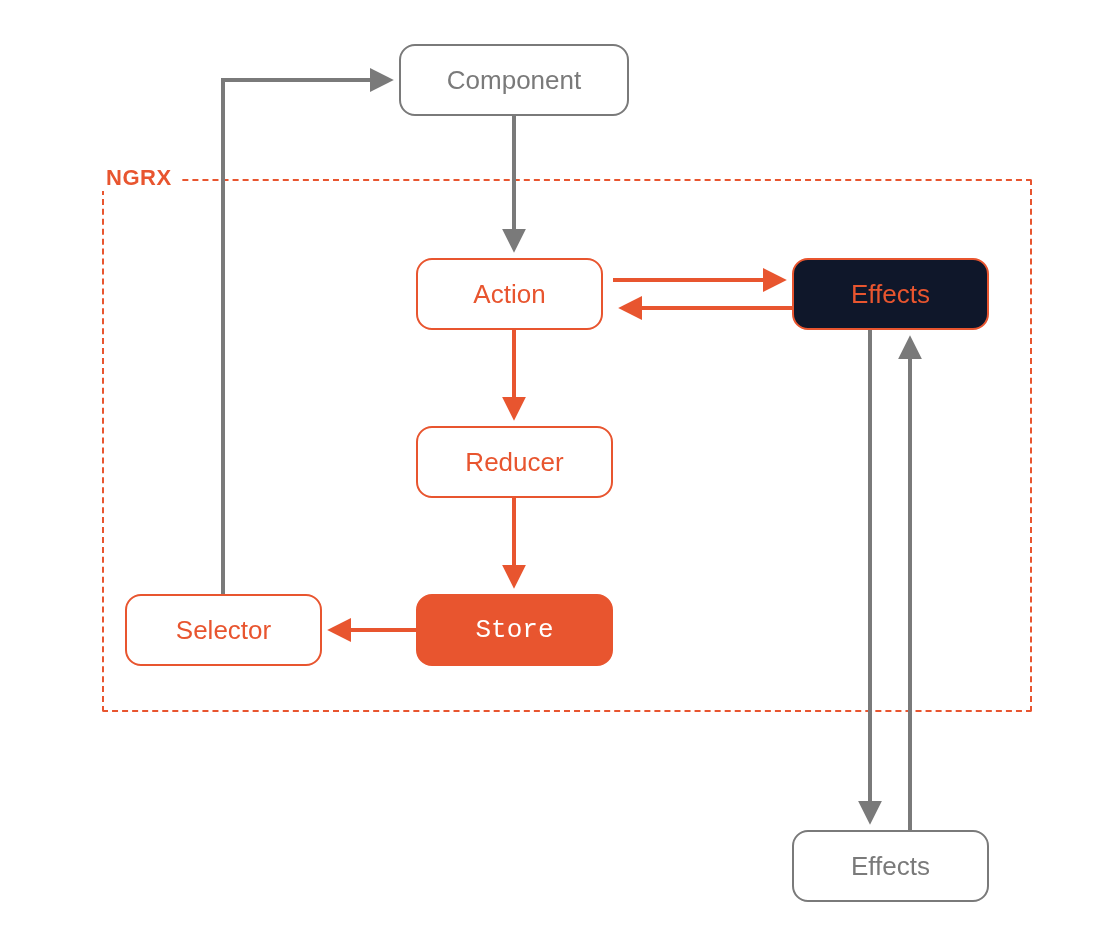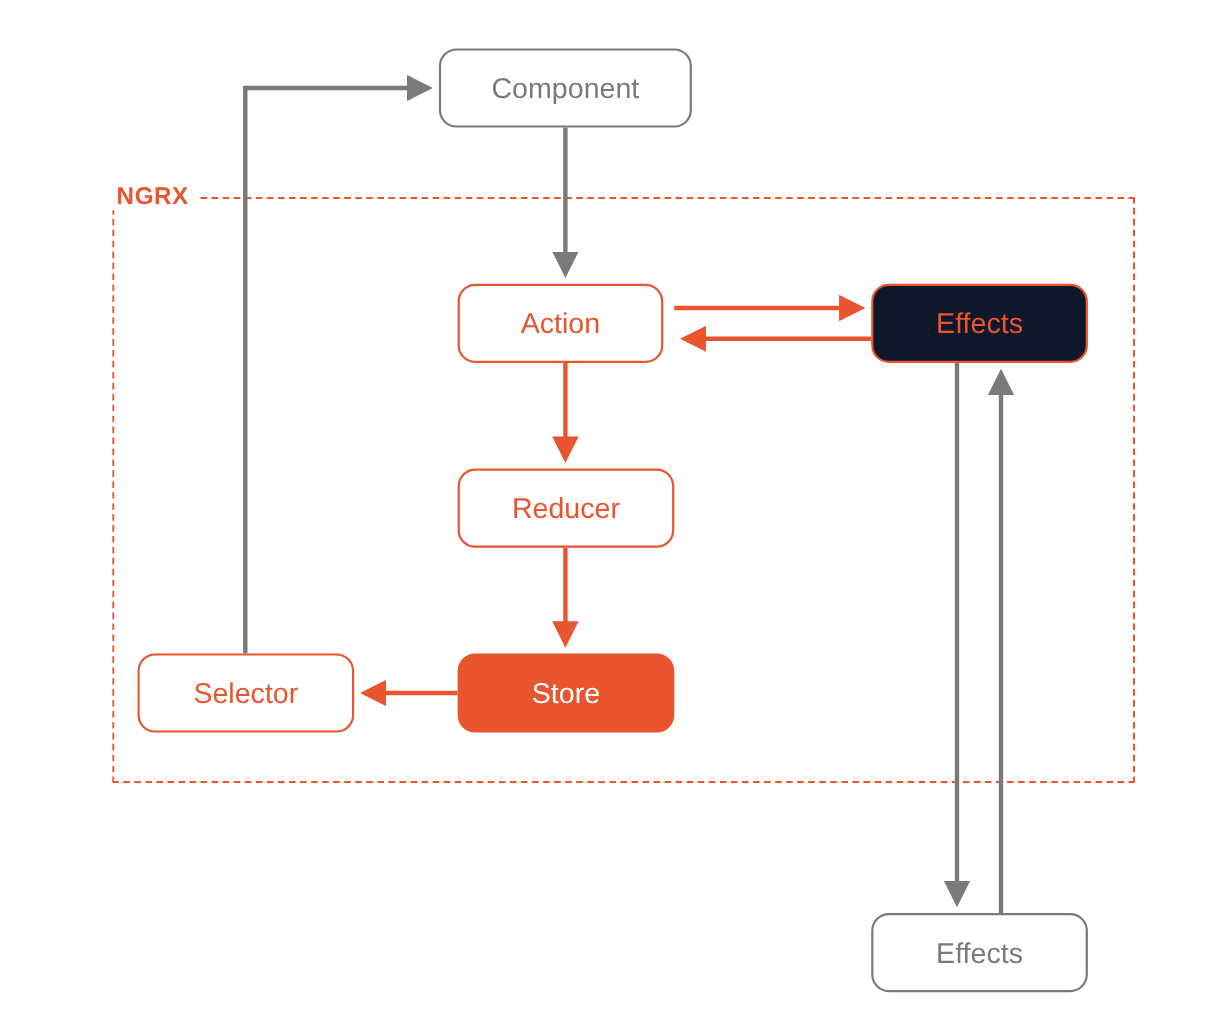--- a/index.html
+++ b/index.html
@@ -66,21 +66,21 @@
   </div>
   <div class="node" id="node-action" style="left: 416px; top: 258px; width: 187px; height: 72px; border-color: rgb(232, 85, 47); color: rgb(232, 85, 47); background: rgb(255, 255, 255);">
     <span>Action</span>
   </div>
   <div class="node" id="node-effects" style="left: 792px; top: 258px; width: 197px; height: 72px; border-color: rgb(232, 85, 47); color: rgb(232, 85, 47); background: #0f172a;">
     <span>Effects</span>
   </div>
   <div class="node" id="node-reducer" style="left: 416px; top: 426px; width: 197px; height: 72px; border-color: rgb(232, 85, 47); color: rgb(232, 85, 47); background: rgb(255, 255, 255);">
     <span>Reducer</span>
   </div>
-  <div class="node filled" id="node-store" style="left: 416px; top: 594px; width: 197px; height: 72px; border-color: rgb(232, 85, 47); color: rgb(255, 255, 255); background: rgb(232, 85, 47);">
+  <div class="node filled" id="node-store" style="left: 416px; top: 594px; width: 197px; height: 72px; border-color: rgb(232, 85, 47); color: rgb(255, 255, 255); background: rgb(232, 85, 47); font-family: Liberation Mono, monospace;">
     <span>Store</span>
   </div>
   <div class="node" id="node-selector" style="left: 125px; top: 594px; width: 197px; height: 72px; border-color: rgb(232, 85, 47); color: rgb(232, 85, 47); background: rgb(255, 255, 255);">
     <span>Selector</span>
   </div>
   <div class="node" id="node-service" style="left: 792px; top: 830px; width: 197px; height: 72px; border-color: rgb(122, 122, 122); color: rgb(122, 122, 122); background: rgb(255, 255, 255);">
     <span>Effects</span>
   </div>
 
   <svg class="arrows" id="arrow-layer">

